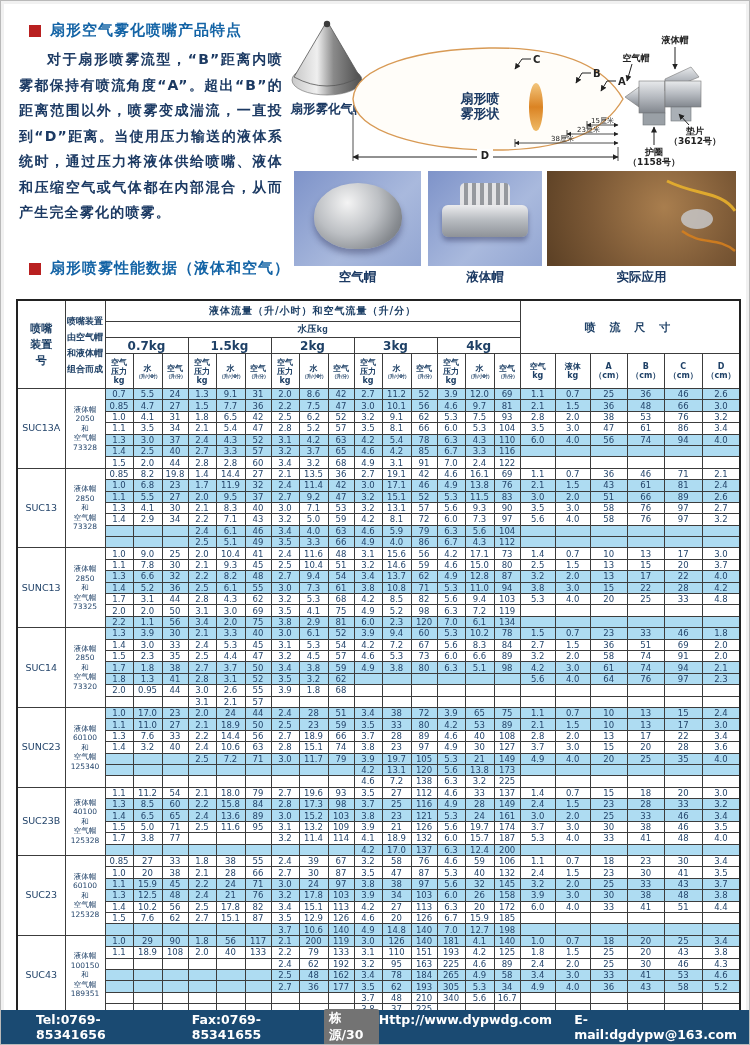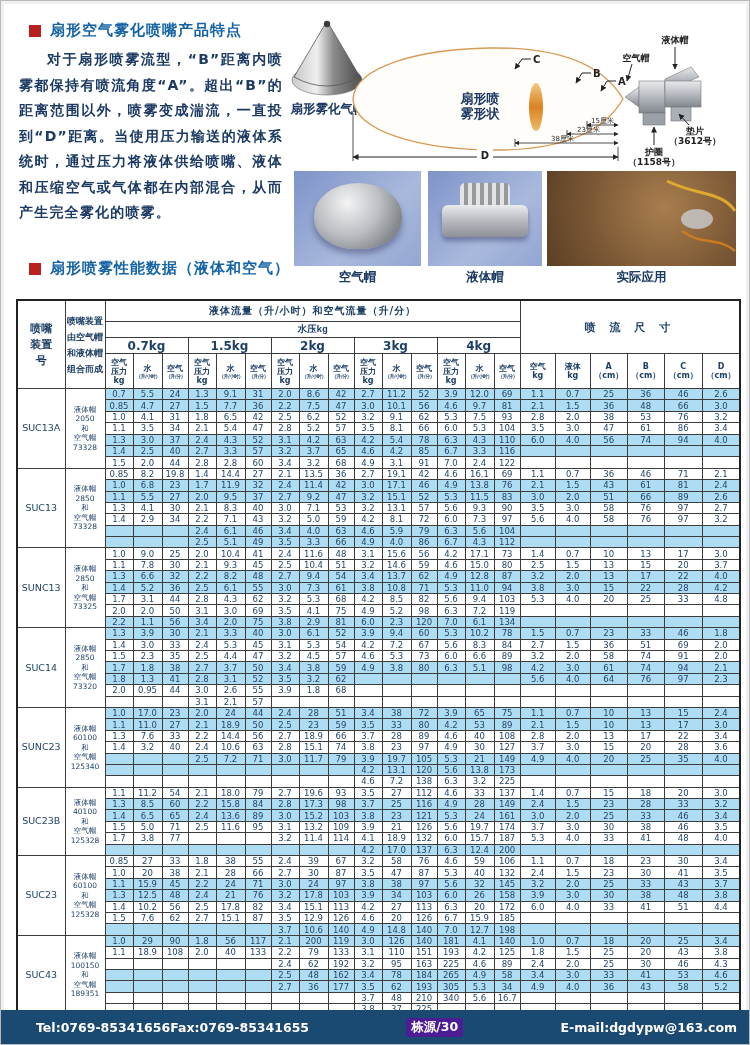--- a/index.html
+++ b/index.html
@@ -53,22 +53,22 @@
   .h-caps{font-size:9px;line-height:16px;}
   .tbl td{height:10.4px;font-size:8.5px;line-height:10px;}
   .tbl td.device{font-size:9.5px;letter-spacing:0;background:#fff;}
   .tbl td.caps{font-size:7.5px;line-height:9.5px;white-space:pre-line;background:#fff;}
   .tbl tr.stripe td{background:#aedcf2;}
   .tbl tr.stripe td.device,.tbl tr.stripe td.caps{background:#fff;}
   
   .footer{position:absolute;left:0;bottom:0;width:100%;height:34px;background:#1a4a72;
           display:flex;align-items:center;box-sizing:border-box;padding:0 12px 0 35px;
           color:#fff;font-size:12.5px;font-weight:600;}
-  .footer .grp{display:flex;}
-  .footer .brand{background:#4c1d95;padding:1px 5px;border-radius:2px;}
+  .footer .grp{display:flex;gap:28px;}
+  .footer .brand{background:#737373;padding:1px 5px;border-radius:2px;}
   .spacer{flex:1;}
 </style>
 </head>
 <body>
 
 <div class="page">
 
   <div class="sec-title" style="left:28px;top:20px">
     <span class="bullet"></span>
     <span>扇形空气雾化喷嘴产品特点</span>
@@ -1600,17 +1600,18 @@
 
   <div class="footer">
     <div class="grp">
       <span>Tel:0769-85341656</span>
       <span>Fax:0769-85341655</span>
     </div>
     <div class="spacer"></div>
     <span class="brand">栋源/30</span>
     <div class="spacer"></div>
     <div class="grp" style="gap:22px;">
+      <span>Http://www.dypwdg.com</span>
       <span>E-mail:dgdypw@163.com</span>
     </div>
   </div>
 
 </div>
 
 </body></html>

